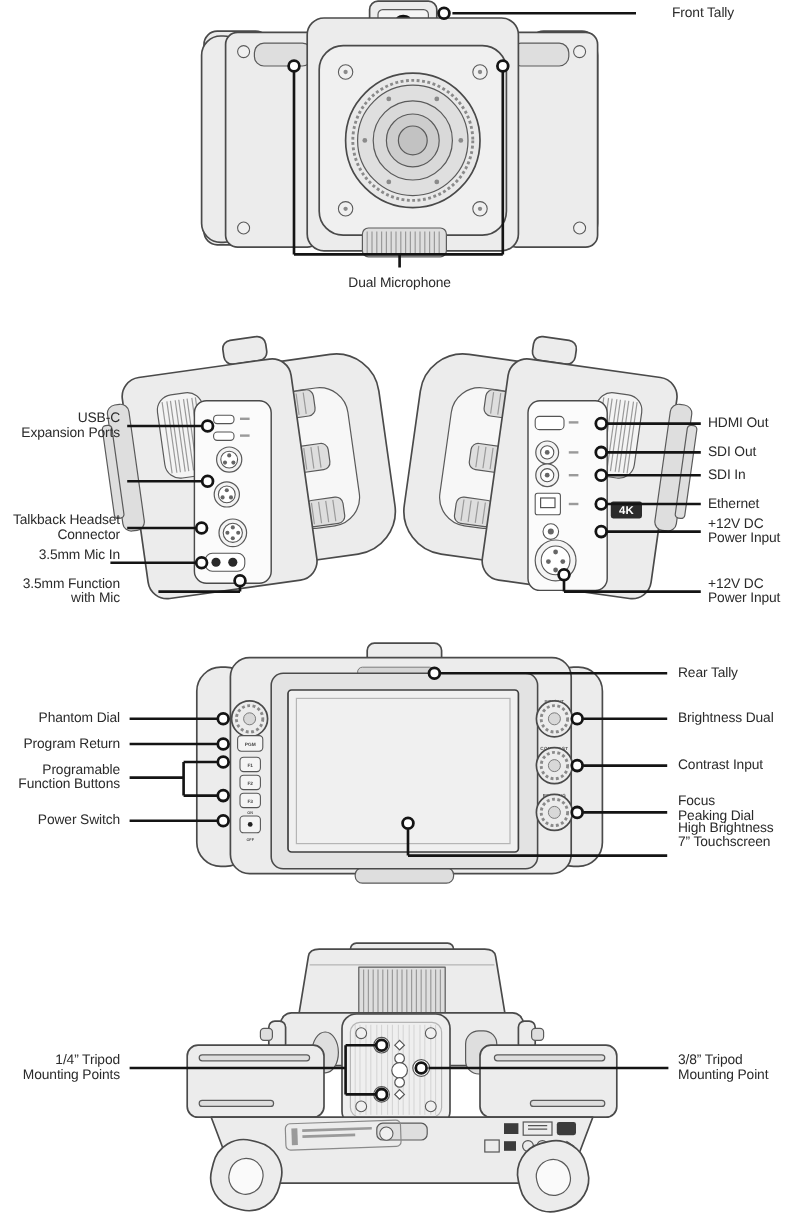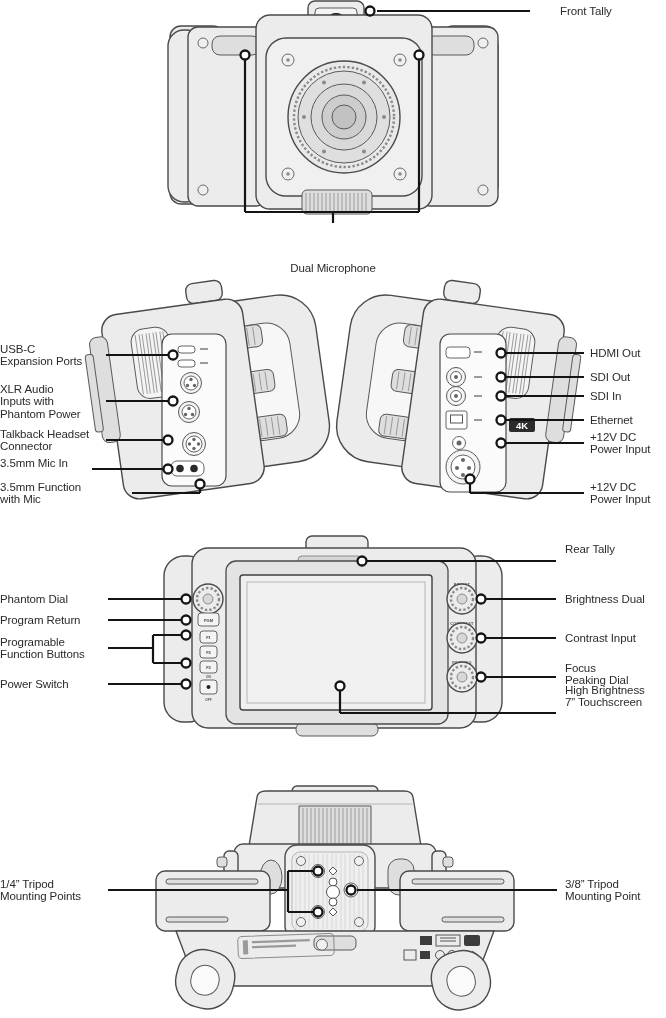--- a/index.html
+++ b/index.html
@@ -2,24 +2,24 @@
 <html><head>
 <meta charset="utf-8">
 <style>
   html,body{margin:0;padding:0;background:#fff;}
   .stage{position:relative;width:666px;height:1018px;background:#ffffff;overflow:hidden;
          font-family:"Liberation Sans",sans-serif;}
   svg{position:absolute;left:0;top:0;}
   
   .cl{position:absolute;font-size:11.5px;line-height:12.4px;color:#2b2b2b;
       white-space:pre-line;letter-spacing:-0.1px;}
-  .cl.r{left:0;width:100px;text-align:left;}
+  .cl.r{left:0;width:100px;text-align:right;}
   .cl.l590{left:590px;}
   .cl.l565{left:565px;}
-  .cl.ctr{left:253px;width:160px;text-align:center;margin-top:32px;}
+  .cl.ctr{left:253px;width:160px;text-align:center;}
   
   .sh{fill:#ececec;stroke:#4a4a4a;stroke-width:1.4;stroke-linejoin:round;}
   .sh2{fill:#dedede;stroke:#5a5a5a;stroke-width:1;stroke-linejoin:round;}
   .sh3{fill:#f4f4f4;stroke:#5a5a5a;stroke-width:1;}
   .pan{fill:#fbfbfb;stroke:#4a4a4a;stroke-width:1.2;}
   .port{fill:#ffffff;stroke:#555;stroke-width:.9;}
   .scr{fill:#f0f0f0;stroke:#5a5a5a;stroke-width:.9;}
   .hole{fill:#ffffff;stroke:#555;stroke-width:1;}
   .thin{fill:none;stroke:#b5b5b5;stroke-width:1;}
   .rib{fill:none;stroke:#9a9a9a;stroke-width:1;}
@@ -401,23 +401,20 @@
     <path class="ld" d="M357,890 H557"></path>
         <circle cx="351" cy="890" r="4.5" class="cm"></circle>
   </g>
 </svg>
 
 <div class="cl" style="left:560px;top:5px">Front Tally</div>
 <div class="cl ctr" style="top:230px">Dual Microphone</div>
 
 <div class="cl r" style="top:343px">USB-C
 Expansion Ports</div>
-<div class="cl r" style="top:383px">XLR Audio
-Inputs with
-Phantom Power</div>
 <div class="cl r" style="top:428px">Talkback Headset
 Connector</div>
 <div class="cl r" style="top:457px">3.5mm Mic In</div>
 <div class="cl r" style="top:481px">3.5mm Function
 with Mic</div>
 
 <div class="cl l590" style="top:347px">HDMI Out</div>
 <div class="cl l590" style="top:371px">SDI Out</div>
 <div class="cl l590" style="top:390px">SDI In</div>
 <div class="cl l590" style="top:414px">Ethernet</div>
@@ -425,21 +422,21 @@
 Power Input</div>
 <div class="cl l590" style="top:481px">+12V DC
 Power Input</div>
 
 <div class="cl r" style="top:593px">Phantom Dial</div>
 <div class="cl r" style="top:614px">Program Return</div>
 <div class="cl r" style="top:636px">Programable
 Function Buttons</div>
 <div class="cl r" style="top:678px">Power Switch</div>
 
-<div class="cl l565" style="top:543px">Rear Tally</div>
+<div class="cl l565" style="top:555px">Rear Tally</div>
 <div class="cl l565" style="top:593px">Brightness Dual</div>
 <div class="cl l565" style="top:632px">Contrast Input</div>
 <div class="cl l565" style="top:662px">Focus
 Peaking Dial</div>
 <div class="cl l565" style="top:684px">High Brightness
 7” Touchscreen</div>
 
 <div class="cl r" style="top:878px">1/4” Tripod
 Mounting Points</div>
 <div class="cl l565" style="top:878px">3/8” Tripod

